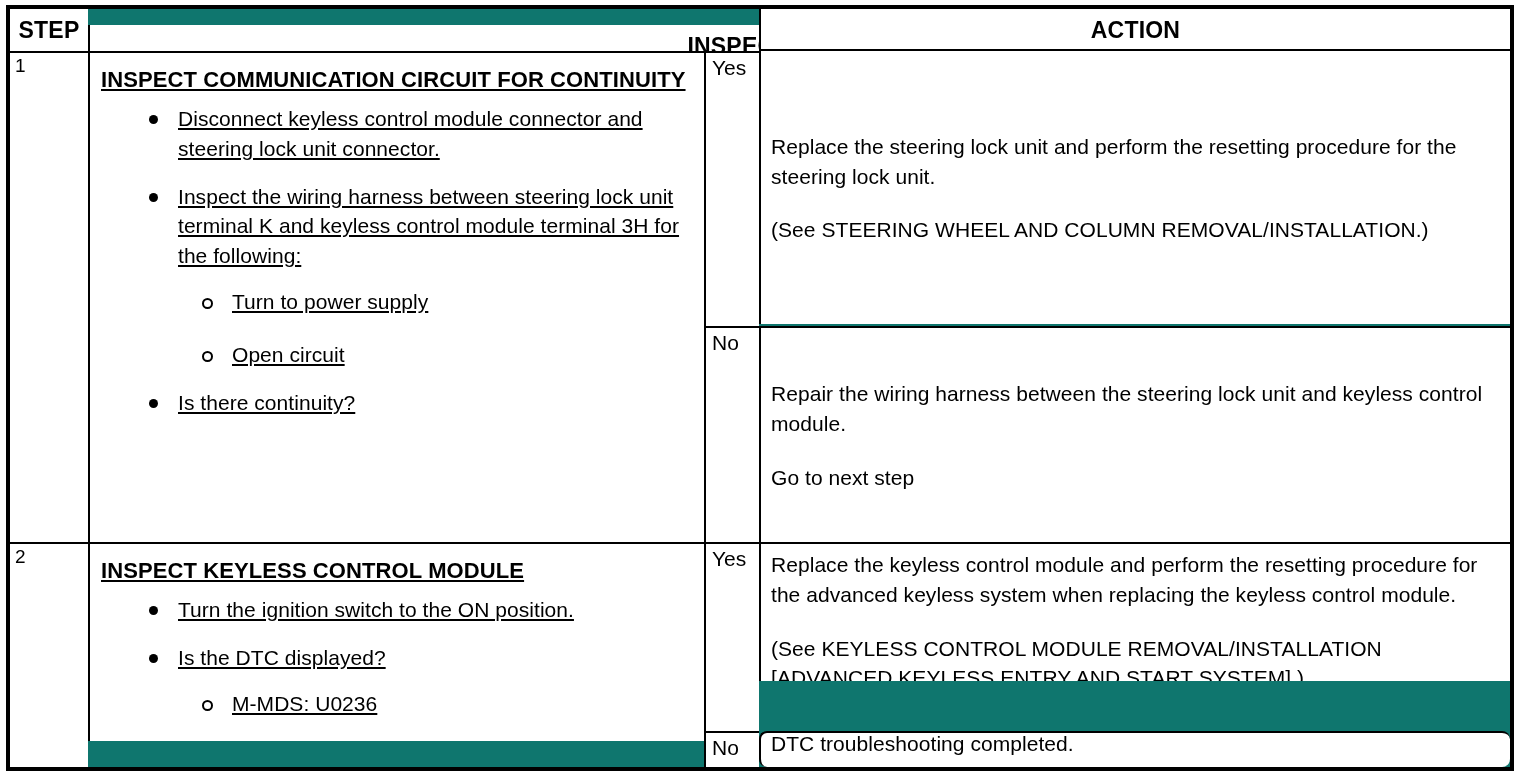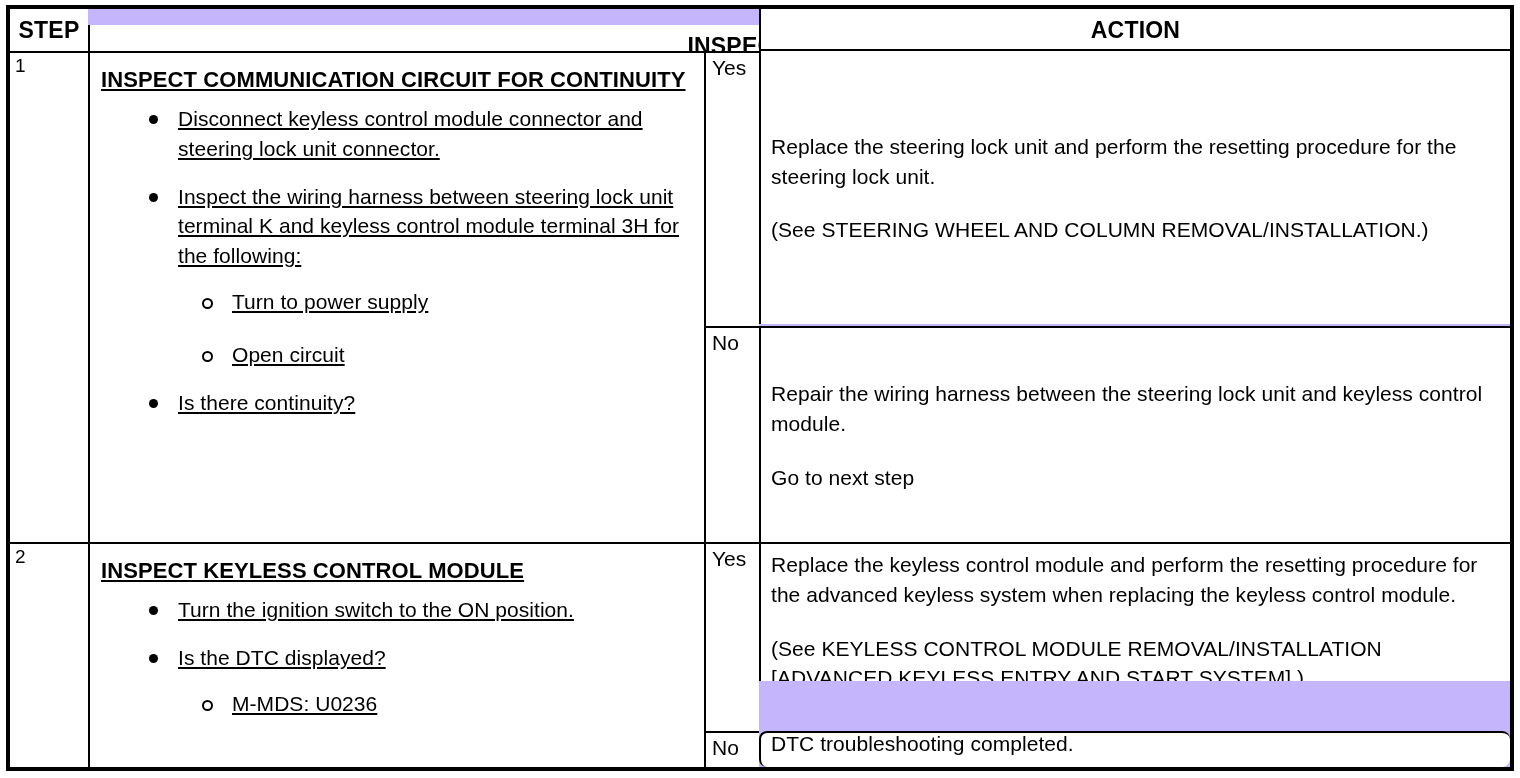--- a/index.html
+++ b/index.html
@@ -25,21 +25,21 @@
 
   
   .dtc-table {
     position: absolute;
     left: 6px;
     top: 5px;
     width: 1508px;
     height: 766px;
     box-sizing: border-box;
     border: 4px solid #000;
-    background: #c4b5fd;
+    background: #0f766e;
   }
 
   .tbl-inner {
     position: relative;
     width: 100%;
     height: 100%;
   }
 
   
   .cell {
@@ -227,21 +227,21 @@
       </div>
       <div class="cell act vcenter bt bl" style="left:749px; top:317px; width:751px; height:216px;">
         <p>Repair the wiring harness between the steering lock unit and keyless control module.</p>
         <p>Go to next step</p>
       </div>
 
       <div class="cell stepnum bt" style="left:0; top:533px; width:78px; height:225px;">
         <span>2</span>
       </div>
 
-      <div class="cell insp bt bl" style="left:78px; top:533px; width:616px; height:225px;">
+      <div class="cell insp bt bl" style="left:78px; top:533px; width:616px; height:199px;">
         <div class="insp-title">INSPECT KEYLESS CONTROL MODULE</div>
         <ul class="blist">
           <li class="bitem">
             <span class="dot"></span>
             <span>Turn the ignition switch to the ON position.</span>
           </li>
           <li class="bitem">
             <span class="dot"></span>
             <span>Is the DTC displayed?</span>
             <ul class="sublist">

